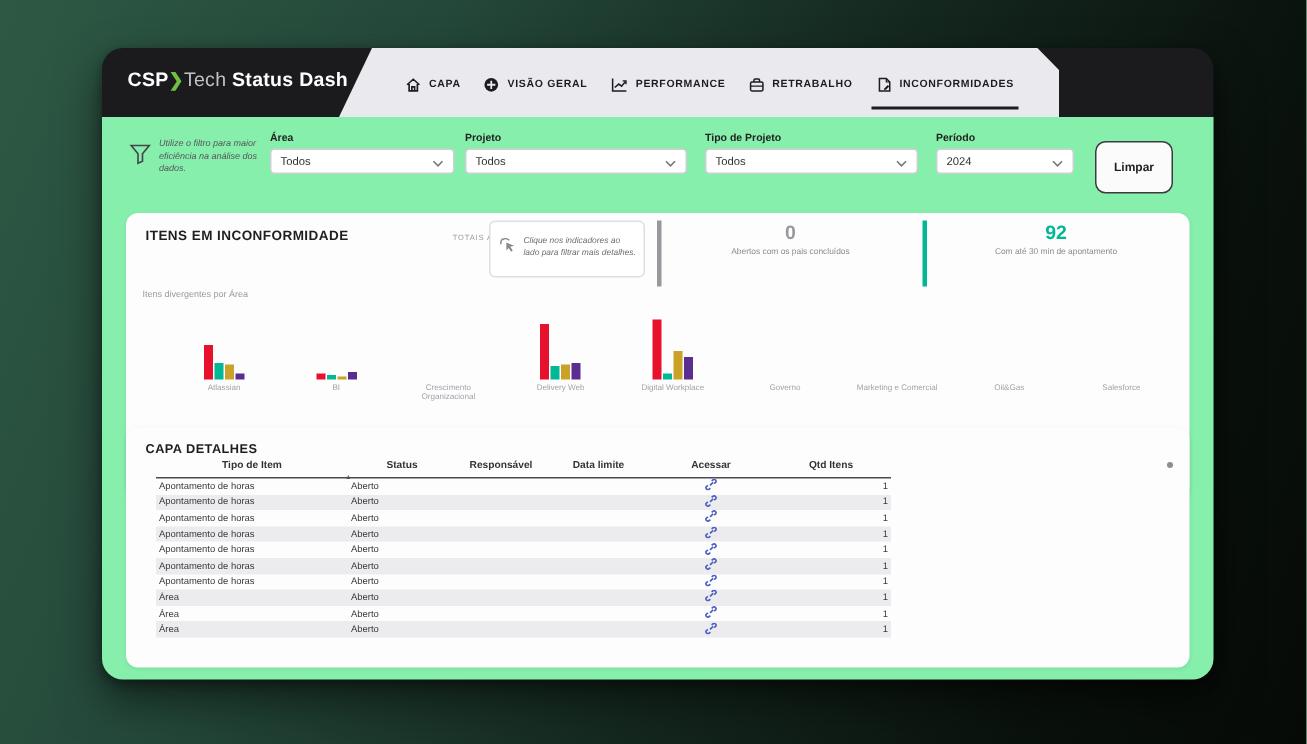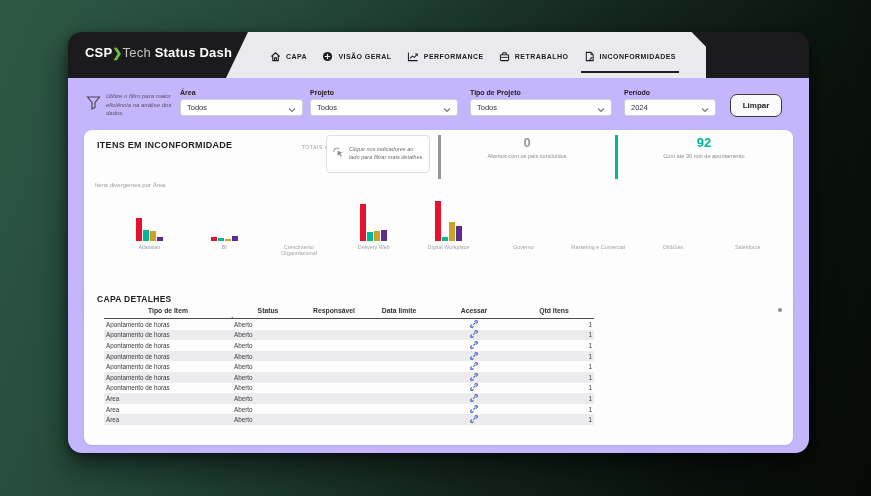--- a/index.html
+++ b/index.html
@@ -16,37 +16,37 @@
   .logo .arrow { color:#72bf44; font-weight:bold; font-size:12px; }
   .logo .tech { color:#c3c3c3; font-weight:400;text-align:center; }
   .tabstrip { position:absolute; left:158px; top:0; width:480px; height:46px; background:#eaeaee;
     clip-path:polygon(22px 0%, 97% 0%, 100% 32%, 100% 100%, 0% 100%);
     display:flex; align-items:center; justify-content:space-between; padding:2px 30px 0 44px; }
   .tab { display:flex; align-items:center; gap:5px; font-size:7px; font-weight:bold;
     color:#1d1d20; letter-spacing:.45px; position:relative; cursor:pointer; white-space:nowrap; }
   .tab svg { display:block; }
   .tab.active::after { content:''; position:absolute; left:-3px; right:-3px; bottom:-11px; height:2px; background:#1d1d20; }
 
-  .content { position:absolute; left:0; top:46px; right:0; bottom:0; background:#c4b5fd; border-radius:0 0 14px 14px; }
+  .content { position:absolute; left:0; top:46px; right:0; bottom:0; background:#86efac; border-radius:0 0 14px 14px; }
 
   
   .filter-hint { position:absolute; left:38px; top:14px; width:82px; font-size:6px; font-style:italic; color:#56565a; line-height:1.45; }
   .funnel { position:absolute; left:18px; top:17px; }
   .ffield { position:absolute; top:11px; }
   .ffield .flabel { font-size:7px; font-weight:bold; color:#222; margin-bottom:3px; }
   .fbox { background:#fff; border:1px solid #cfcfd5; border-radius:3px; height:17px;
     display:flex; align-items:center; justify-content:space-between; padding:0 6px; cursor:pointer; }
   .fbox .fval { font-size:7.5px; color:#333; }
-  .clear-btn { position:absolute; left:662px; top:16px; width:52px; height:23px; background:#fbfbfc;
+  .clear-btn { position:absolute; left:662px; top:16px; width:52px; height:35px; background:#fbfbfc;
     border:1.5px solid #3c3c40; border-radius:7px; font-size:8px; font-weight:bold; color:#222;
     display:flex; align-items:center; justify-content:center; cursor:pointer; }
 
   .panel { position:absolute; left:16px; width:709px; background:#fdfdfe; border-radius:8px;
     box-shadow:0 1px 3px rgba(0,0,0,.08); }
-  .panel1 { top:52px; height:190px; }
+  .panel1 { top:64px; height:190px; }
   .panel2 { top:207px; height:160px; }
 
   
   .p1-title { position:absolute; left:13px; top:10px; font-size:9px; font-weight:bold; color:#1e1e20; letter-spacing:.3px; }
   .totais { position:absolute; left:196px; top:14px; width:86px; text-align:right;
     font-size:5px; color:#9a9a9e; letter-spacing:.6px; line-height:1.5; text-transform:uppercase; }
   .tipbox { position:absolute; left:242px; top:5px; width:104px; height:38px; border:1px solid #dedee3;
     border-radius:4px; background:#fff; display:flex; align-items:center; gap:4px; padding:3px 5px; }
   .tipbox .tiptext { font-size:5.6px; font-style:italic; color:#6e6e72; line-height:1.4; }
   .kpis { position:absolute; left:352px; top:5px; right:3px; height:44px; display:flex; }

